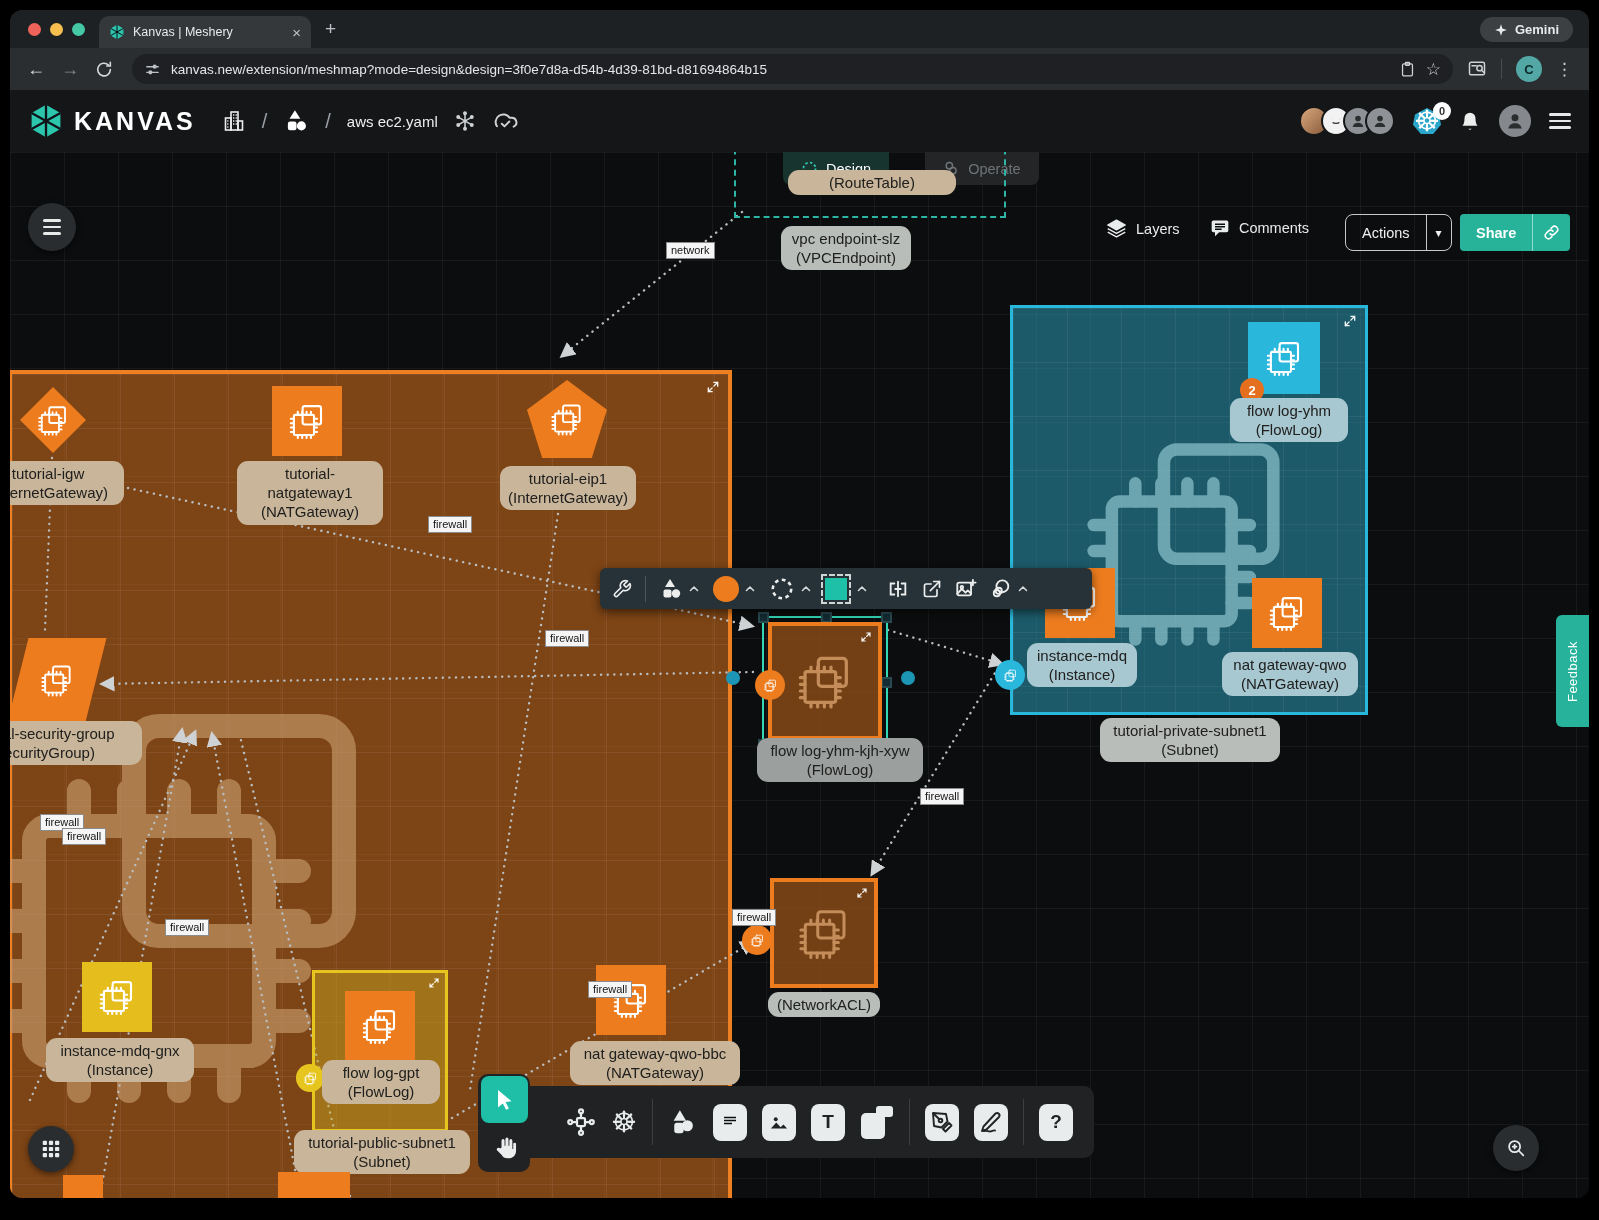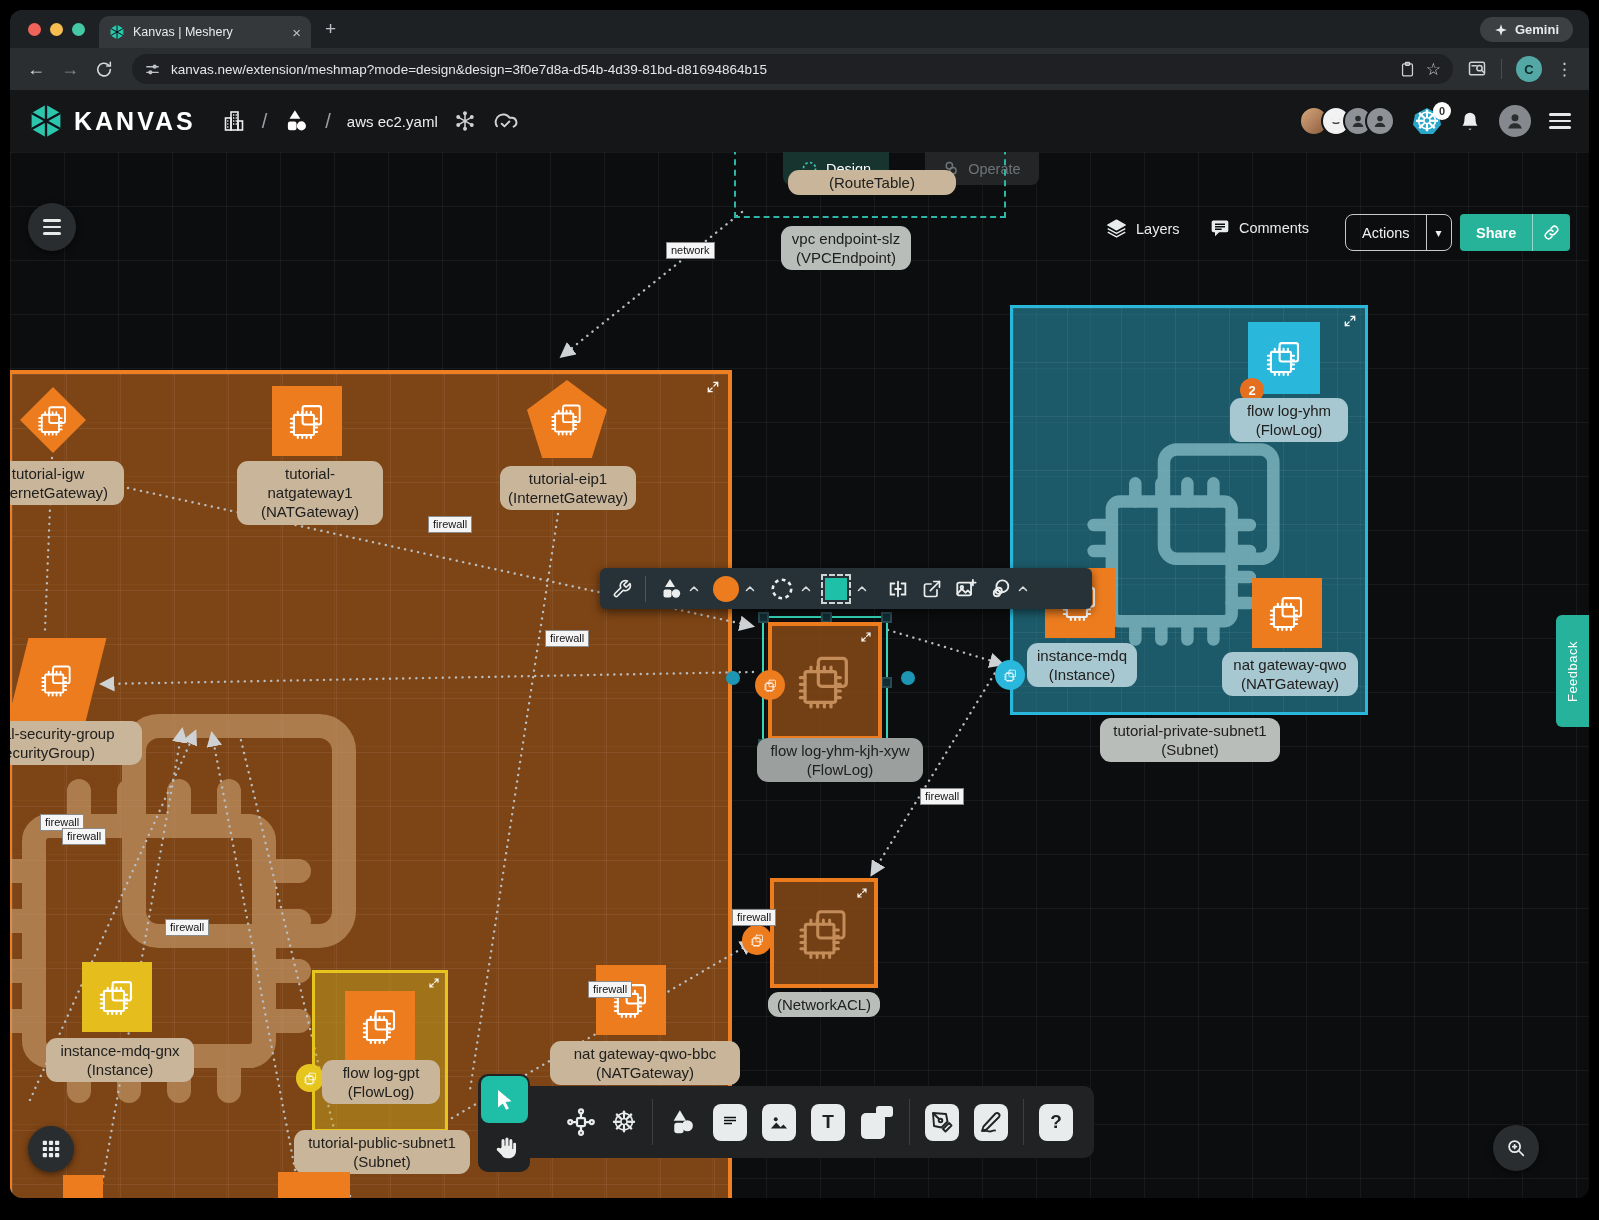--- a/index.html
+++ b/index.html
@@ -600,21 +600,21 @@
       <span>tutorial-public-subnet1</span>
         <span>(Subnet)</span>
     </div>
 
     <div class="node sq-orange" style="left:586px;top:813px;width:70px;height:70px">
       <svg class="chip">
           <use href="#chipsym"></use>
         </svg>
     </div>
     <div class="elabel" style="left:578px;top:829px">firewall</div>
-    <div class="nlabel tan" style="left:540px;top:889px;width:190px">
+    <div class="nlabel tan" style="left:560px;top:889px;width:170px">
       <span>nat gateway-qwo-bbc</span>
         <span>(NATGateway)</span>
     </div>
 
     <div class="node sq-orange" style="left:53px;top:1023px;width:40px;height:23px"></div>
     <div class="node sq-orange" style="left:268px;top:1020px;width:72px;height:26px"></div>
 
     <div class="selframe" style="left:752px;top:464px;width:126px;height:130px">
       <div class="h" style="left:-6px;top:-6px"></div>
       <div class="h" style="left:57px;top:-6px"></div>

